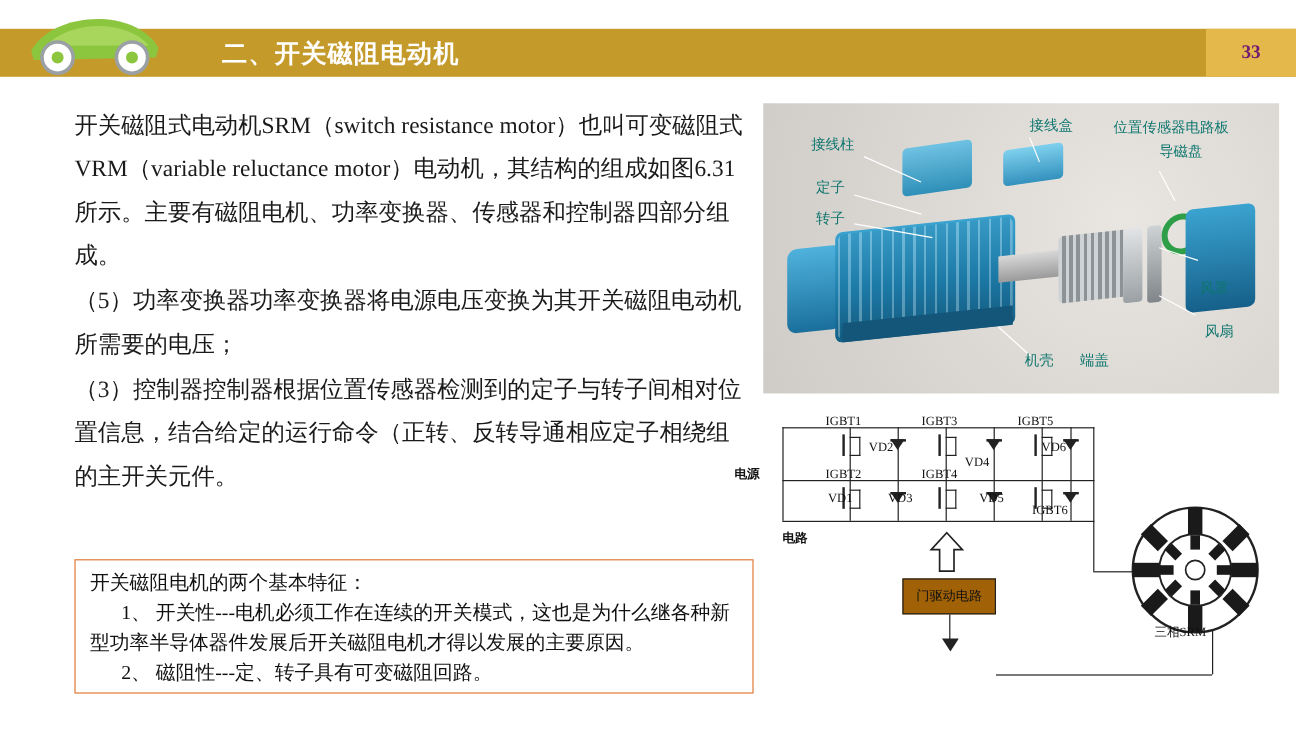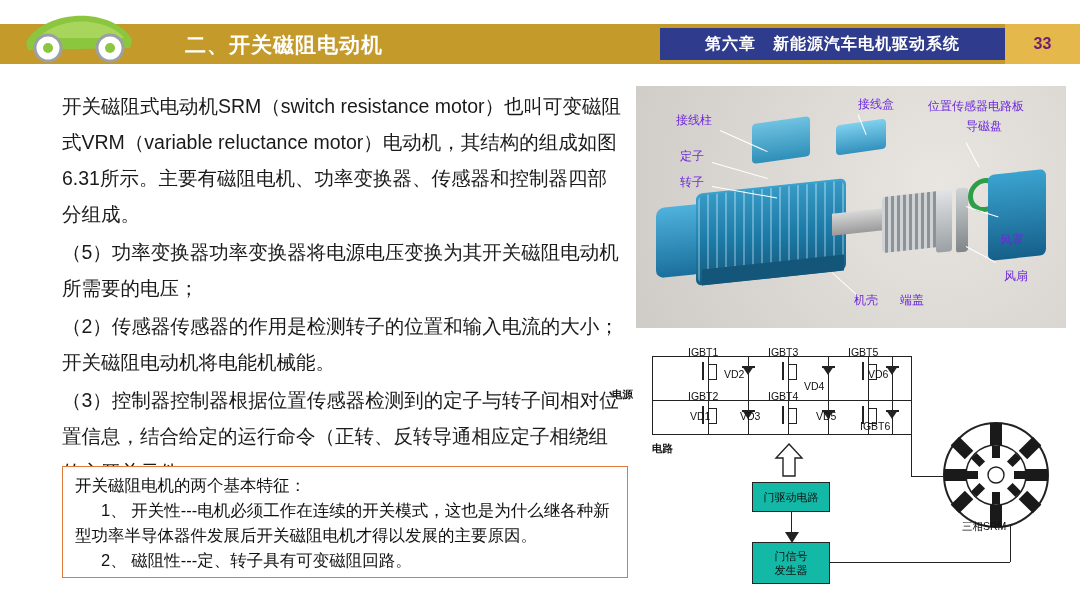--- a/index.html
+++ b/index.html
@@ -6,20 +6,21 @@
   html, body {
     width: 1080px; height: 608px;
     background: #ffffff;
     font-family: "Liberation Sans", sans-serif;
     overflow: hidden;
   }
   .slide {
     position: relative;
     width: 1080px; height: 608px;
     background: #ffffff;
+    font-family: Liberation Serif, serif;
   }
 
   
   .header {
     position: absolute;
     left: 0; top: 0;
     width: 1080px; height: 68px;
   }
   .header-bar-left {
     position: absolute;
@@ -207,21 +208,21 @@
     position: absolute;
     left: 200px; top: 36px;
     width: 50px; height: 30px;
     background: linear-gradient(180deg,#7fd0ee,#3391bd);
     border-radius: 4px;
     transform: skewY(-8deg);
   }
   .photo-label {
     position: absolute;
     font-size: 12px;
-    color: #6d28d9;
+    color: #0f766e;
     white-space: nowrap;
   }
   .leader {
     position: absolute;
     height: 1px;
     background: #ffffff;
     transform-origin: left center;
   }
 
   
@@ -237,21 +238,21 @@
     color: #111;
     white-space: nowrap;
   }
   .c-label.b { font-weight: bold; }
   .wire { position: absolute; background: #222; }
   .wire.h { height: 1.3px; }
   .wire.v { width: 1.3px; }
   .box-blk {
     position: absolute;
     border: 1.4px solid #222;
-    background: #14b8a6;
+    background: #a16207;
     display: flex;
     align-items: center;
     justify-content: center;
     text-align: left;
     font-size: 11px;
     line-height: 14px;
     color: #111;
   }
   .igbt {
     position: absolute;
@@ -292,30 +293,26 @@
     <svg class="car-logo" viewBox="0 0 120 56">
       <path d="M8 34 C18 16 44 6 70 8 C92 10 108 20 114 32 L112 40 L10 42 Z" fill="#8cc63f"></path>
       <path d="M20 30 C32 18 52 12 72 14 C88 16 100 22 106 30 Z" fill="#a8d55c"></path>
       <circle cx="30" cy="40" r="13" fill="#ffffff" stroke="#9aa0a4" stroke-width="3"></circle>
       <circle cx="30" cy="40" r="5" fill="#8cc63f"></circle>
       <circle cx="92" cy="40" r="13" fill="#ffffff" stroke="#9aa0a4" stroke-width="3"></circle>
       <circle cx="92" cy="40" r="5" fill="#8cc63f"></circle>
     </svg>
 
     <div class="header-title">二、开关磁阻电动机</div>
-    <div class="chapter-box">
-      <span class="chapter-text">第六章　新能源汽车电机驱动系统</span>
-    </div>
     <div class="page-num">33</div>
   </div>
 
   <div class="body-text">
     <p class="p-indent">开关磁阻式电动机SRM（switch resistance motor）也叫可变磁阻式VRM（variable reluctance motor）电动机，其结构的组成如图6.31所示。主要有磁阻电机、功率变换器、传感器和控制器四部分组成。</p>
     <p class="p-indent">（5）功率变换器功率变换器将电源电压变换为其开关磁阻电动机所需要的电压；</p>
-    <p class="p-indent">（2）传感器传感器的作用是检测转子的位置和输入电流的大小；开关磁阻电动机将电能机械能。</p>
     <p class="p-indent">（3）控制器控制器根据位置传感器检测到的定子与转子间相对位置信息，结合给定的运行命令（正转、反转导通相应定子相绕组的主开关元件。</p>
   </div>
 
   <div class="note-box">
     <p>开关磁阻电机的两个基本特征：</p>
     <p class="note-indent">1、 开关性---电机必须工作在连续的开关模式，这也是为什么继各种新型功率半导体器件发展后开关磁阻电机才得以发展的主要原因。</p>
     <p class="note-indent">2、 磁阻性---定、转子具有可变磁阻回路。</p>
   </div>
 
   <div class="photo">
@@ -417,24 +414,20 @@
     </svg>
 
     <div class="box-blk" style="left:116px;top:148px;width:78px;height:30px;">
       <span>门驱动电路</span>
     </div>
     <div class="wire v" style="left:155px;top:178px;height:28px;"></div>
     <svg style="position:absolute;left:149px;top:196px;" width="14" height="14" viewBox="0 0 14 14">
       <polygon points="7,13 0,2 14,2" fill="#222"></polygon>
     </svg>
 
-    <div class="box-blk" style="left:116px;top:208px;width:78px;height:42px;flex-direction:column;">
-      <span>门信号</span>
-      <span>发生器</span>
-    </div>
 
     <div class="wire h" style="left:194px;top:228px;width:180px;"></div>
     <div class="wire v" style="left:374px;top:176px;height:52px;"></div>
     <div class="wire h" style="left:330px;top:176px;width:44px;"></div>
 
     <svg class="rotor-svg" width="120" height="110" viewBox="0 0 120 110">
       <circle cx="60" cy="55" r="52" fill="#ffffff" stroke="#222" stroke-width="2"></circle>
       <circle cx="60" cy="55" r="30" fill="#ffffff" stroke="#222" stroke-width="1.6"></circle>
       <g fill="#1a1a1a">
         <rect x="54" y="3" width="12" height="22"></rect>

